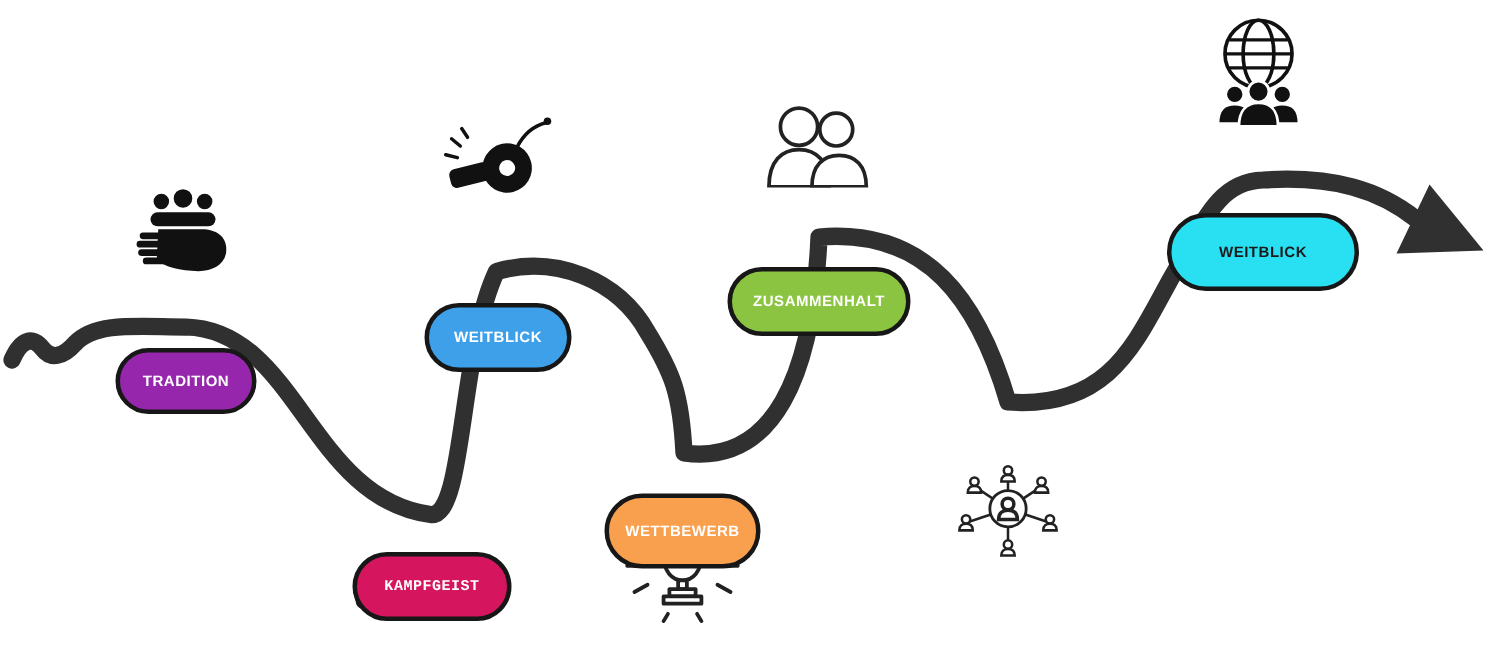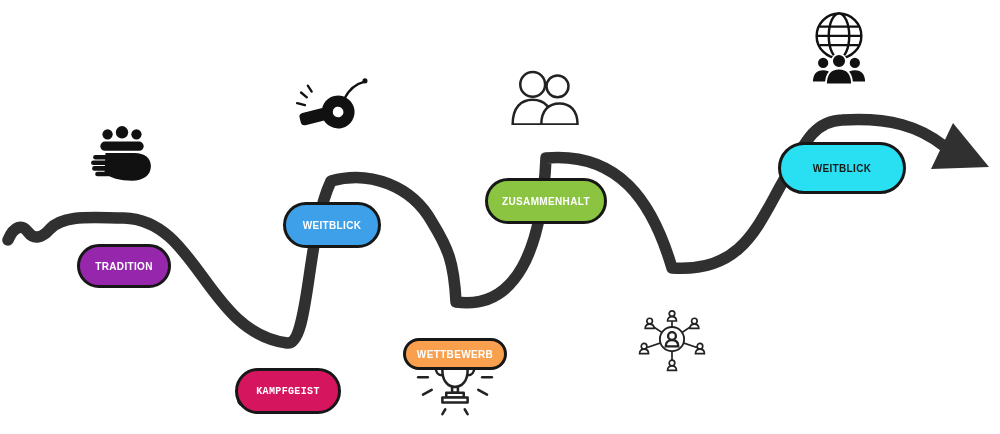--- a/index.html
+++ b/index.html
@@ -181,33 +181,33 @@
         <circle cx="27" cy="57" r="6.5"></circle>
         <path d="M15 78 C15 67 20 64 27 64 C34 64 39 67 39 78 Z"></path>
         <circle cx="61" cy="57" r="6.5"></circle>
         <path d="M49 78 C49 67 54 64 61 64 C68 64 73 67 73 78 Z"></path>
         <circle cx="44" cy="55" r="7.5"></circle>
         <path d="M30 80 C30 68 36 63 44 63 C52 63 58 68 58 80 Z"></path>
       </g>
     </svg>
   </div>
 
-  <div class="pill" style="left: 124px; top: 218px; width: 94px; height: 44px; background: rgb(150, 39, 173); color: rgb(255, 255, 255);">
+  <div class="pill" style="left: 124px; top: 206px; width: 94px; height: 44px; background: rgb(150, 39, 173); color: rgb(255, 255, 255);">
     <span>TRADITION</span>
   </div>
 
   <div class="pill" style="left: 288px; top: 343px; width: 106px; height: 46px; background: rgb(214, 21, 95); color: rgb(255, 255, 255); font-family: Liberation Mono, monospace;">
     <span>KAMPFGEIST</span>
   </div>
 
   <div class="pill" style="left: 332px; top: 177px; width: 98px; height: 46px; background: rgb(63, 160, 234); color: rgb(255, 255, 255);">
     <span>WEITBLICK</span>
   </div>
 
-  <div class="pill" style="left: 455px; top: 306px; width: 104px; height: 32px; background: rgb(249, 160, 79); color: rgb(255, 255, 255);">
+  <div class="pill" style="left: 455px; top: 306px; width: 104px; height: 50px; background: rgb(249, 160, 79); color: rgb(255, 255, 255);">
     <span>WETTBEWERB</span>
   </div>
 
   <div class="pill" style="left: 546px; top: 153px; width: 122px; height: 46px; background: rgb(139, 196, 65); color: rgb(255, 255, 255);">
     <span>ZUSAMMENHALT</span>
   </div>
 
 
   <div class="pill" style="left: 842px; top: 120px; width: 128px; height: 52px; background: rgb(41, 223, 242); color: rgb(26, 26, 26);">
     <span>WEITBLICK</span>

